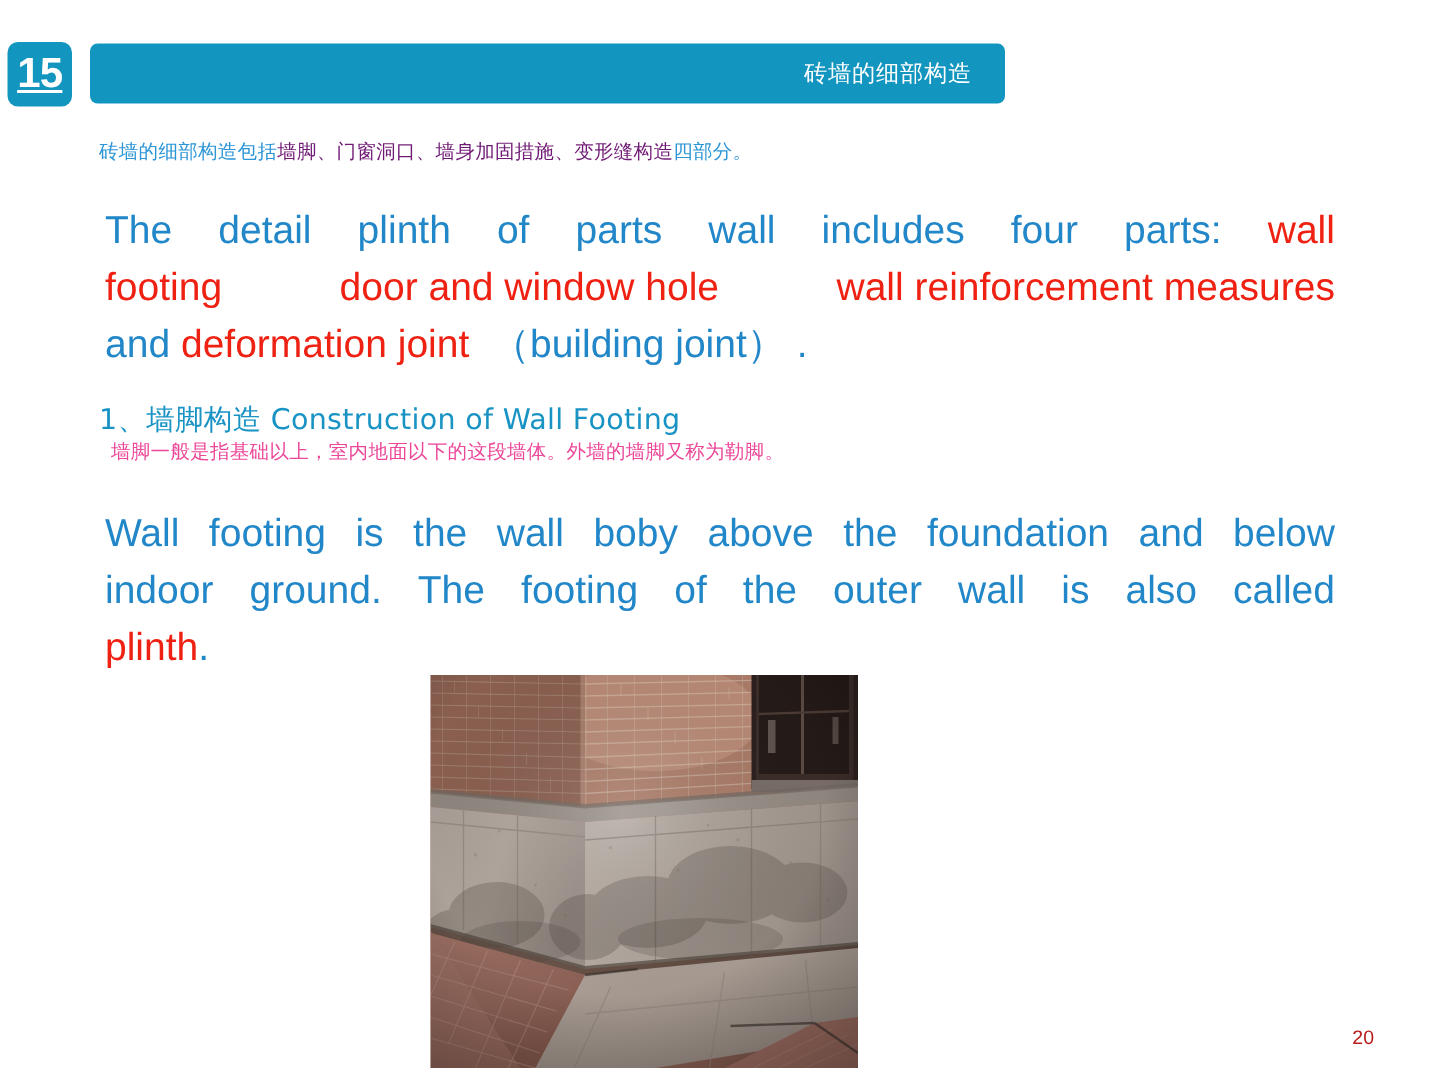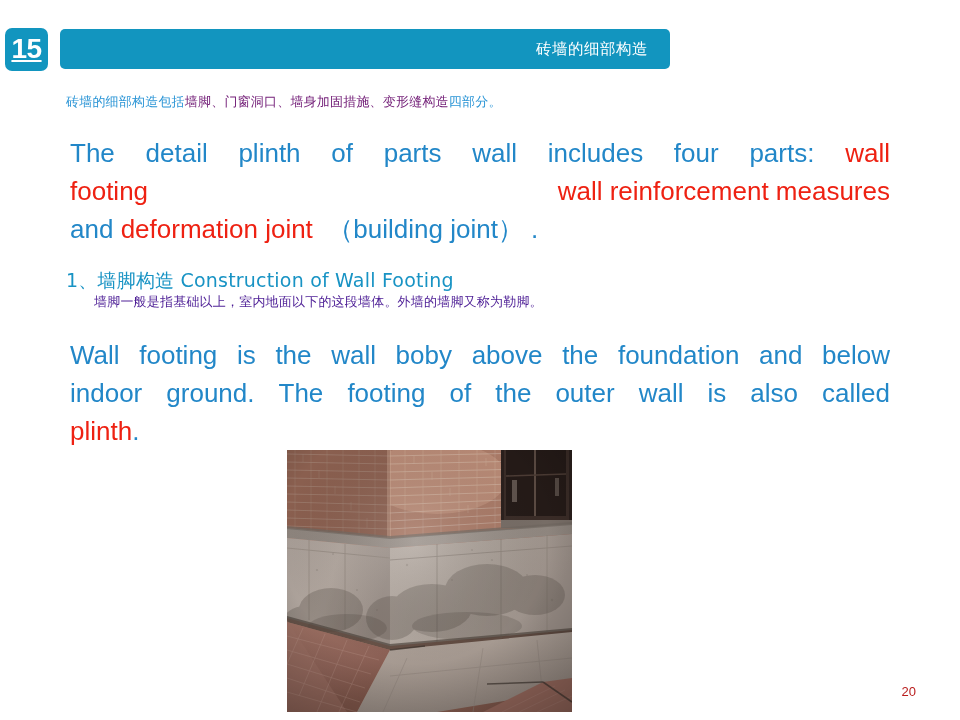--- a/index.html
+++ b/index.html
@@ -104,22 +104,22 @@
     font-size: 19px;
     line-height: 21px;
     color: #1893c4;
     margin: 22px 0 0 0;
     letter-spacing: 0.2px;
   }
   .sec-sub {
     font-family: "DejaVu Sans", sans-serif;
     font-size: 13px;
     line-height: 21px;
-    color: #4c1d95;
-    margin: 0 0 0 28px;
+    color: #ec4899;
+    margin: 0 0 0 8px;
     letter-spacing: 0.2px;
   }
 
   .en-para.p2 { margin-top: 24px; }
   .en-para.p2 > span { display: block; }
 
   
   .jline {
     display: flex !important;
     justify-content: space-between;
@@ -174,20 +174,21 @@
         <span>of</span>
         <span>parts</span>
         <span>wall</span>
         <span>includes</span>
         <span>four</span>
         <span>parts:</span>
         <span class="red">wall</span>
       </span>
     <span class="jline">
         <span class="red">footing</span>
+        <span class="red">door and window hole</span>
         <span class="red">wall reinforcement measures</span>
       </span>
     <span class="jline last"><span>and</span><span>&nbsp;</span><span class="red">deformation joint</span><span>&nbsp;&nbsp;</span><span>（building joint）</span><span>&nbsp;</span><span>.</span></span>
   </div>
 
   <p class="sec-head">1、墙脚构造 Construction of Wall Footing</p>
   <p class="sec-sub">墙脚一般是指基础以上，室内地面以下的这段墙体。外墙的墙脚又称为勒脚。</p>
 
   <div class="en-para p2">
     <span class="jline">

